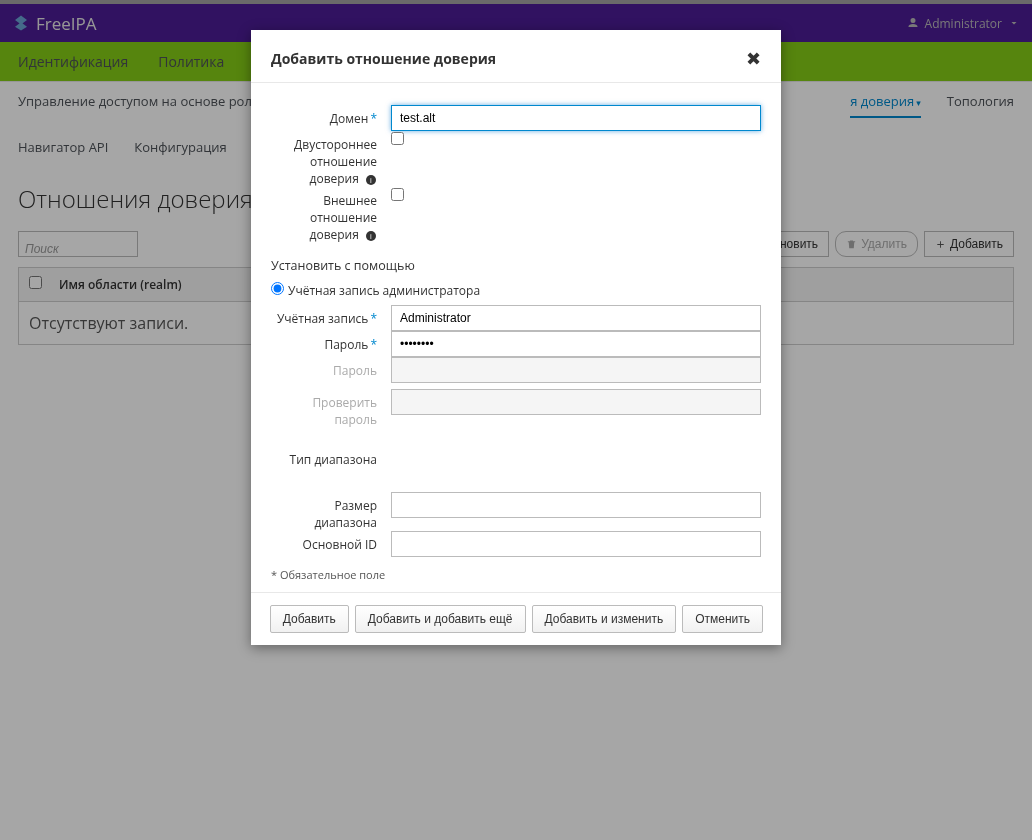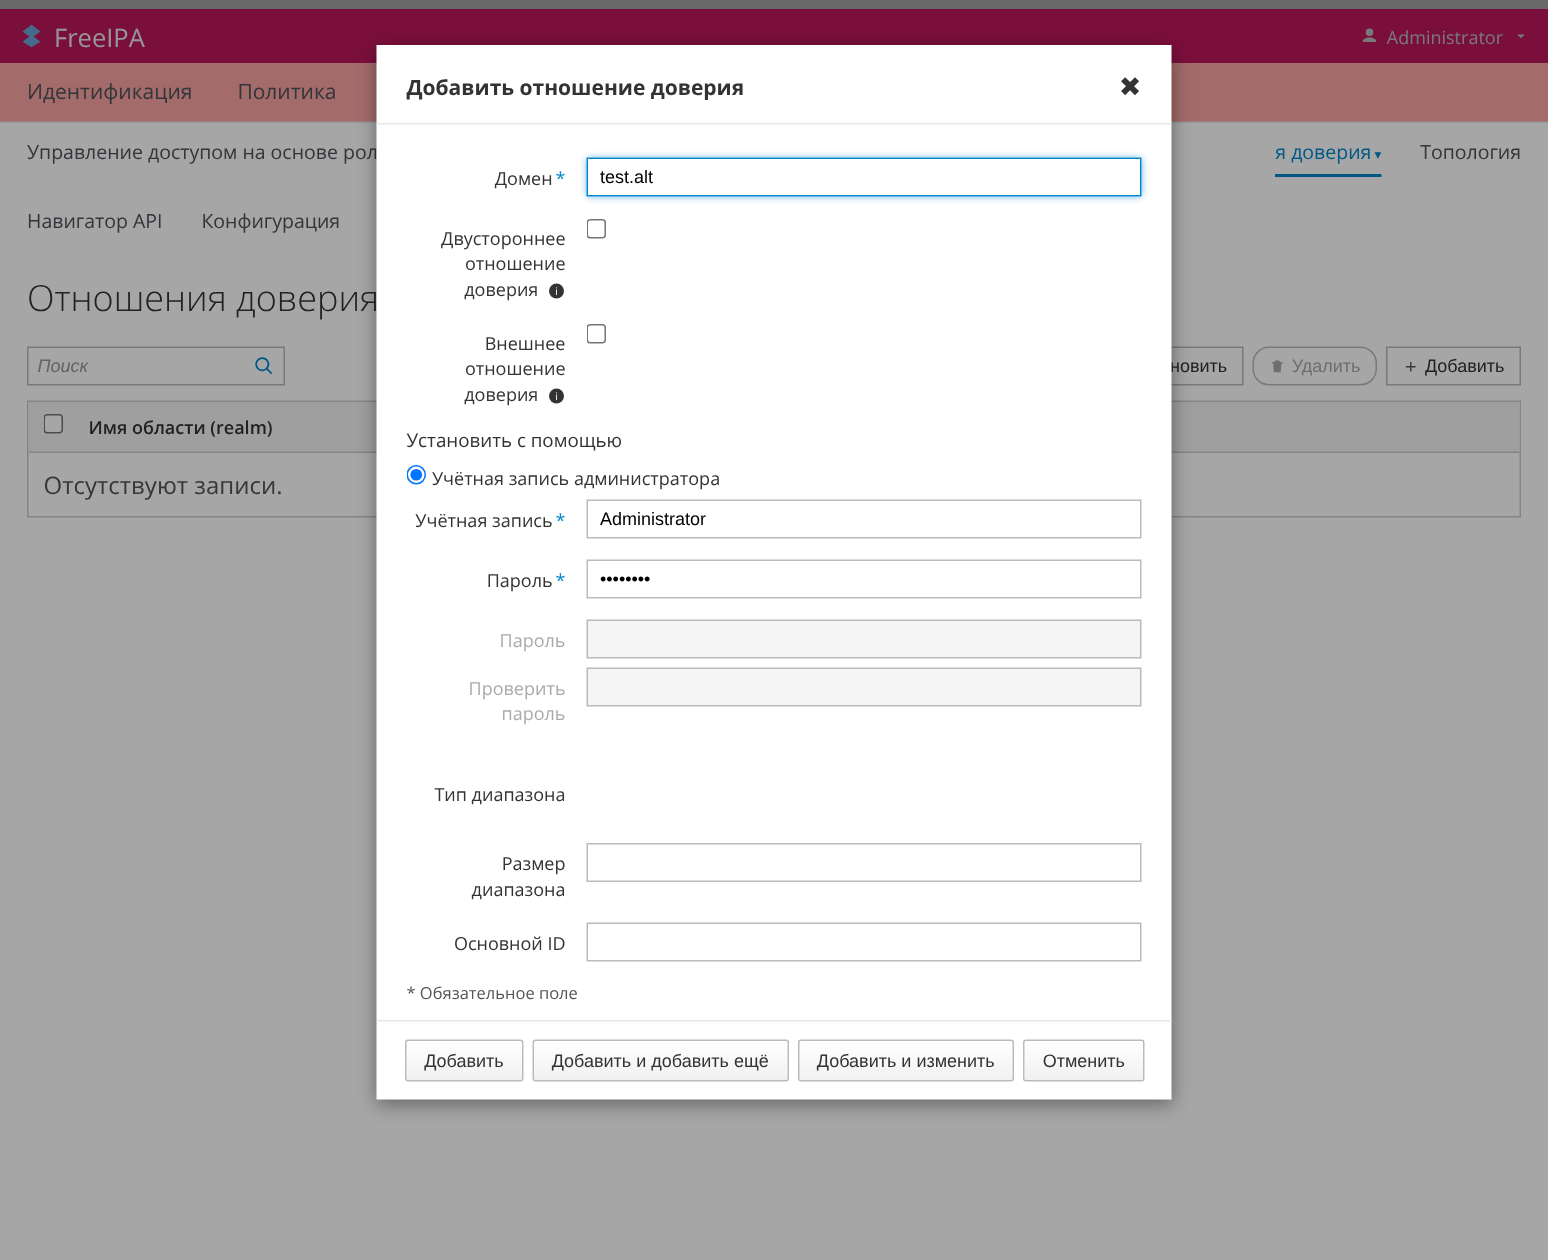--- a/index.html
+++ b/index.html
@@ -8,56 +8,56 @@
   font-size: 13px;
   color: #333;
   background: #fff;
   width: 1032px;
   height: 840px;
   overflow: hidden;
   position: relative;
 }
 .topbar {
   height: 42px;
-  background: #be185d;
-  border-top: 6px solid #a3a3a3;
+  background: #4c1d95;
+  border-top: 4px solid #a3a3a3;
   display: flex;
   align-items: center;
   padding: 0 12px;
   color: #ccc;
   justify-content: space-between;
 }
 .brand { display: flex; align-items: center; gap: 6px; }
 .brand-text { font-size: 17px; font-weight: 400; color: #e7e7e7; }
 .brand svg { width: 18px; height: 18px; }
 .user-menu { font-size: 12px; color: #bbb; display: flex; align-items: center; gap: 6px; cursor: pointer; }
 .user-menu svg { width: 12px; height: 12px; fill: #bbb; }
 
-.nav1 { display: flex; gap: 30px; padding: 10px 18px 10px 18px; background: #fca5a5; border-bottom: 1px solid #e6e6e6; }
+.nav1 { display: flex; gap: 30px; padding: 10px 18px 10px 18px; background: #84cc16; border-bottom: 1px solid #e6e6e6; }
 .nav1-item { color: #4d5258; font-size: 14px; cursor: pointer; }
 
 .subnav {
   display: flex; gap: 26px; padding: 10px 18px; background: #fff; font-size: 13px;
 }
 .subnav .sub-item { color: #4d5258; cursor: pointer; }
 .subnav .sub-item.active { color: #0088ce; border-bottom: 2px solid #0088ce; padding-bottom: 6px; }
 .subnav .caret { font-size: 9px; margin-left: 2px; }
 
 .nav2 { display: flex; gap: 26px; padding: 10px 18px 14px 18px; font-size: 13px; color: #4d5258; align-items: center; }
 .nav2-item { cursor: pointer; }
 
 .page {
   padding: 12px 18px;
 }
 .page-title { font-size: 24px; font-weight: 300; color: #333; margin-bottom: 16px; }
 
 .toolbar { display: flex; align-items: center; justify-content: space-between; gap: 6px; }
 .searchbox {
-  display: flex; align-items: center;
-  width: 172px; border: 1px solid #bbb; height: 26px; padding: 0 6px;
+  display: flex; align-items: flex-end;
+  width: 120px; border: 1px solid #bbb; height: 26px; padding: 0 6px;
   justify-content: space-between;
 }
 .searchbox input { border: 0; font-size: 12px; width: 110px; outline: none; }
 .searchbox input::placeholder { font-style: italic; color: #999; }
 .searchbox svg { width: 14px; height: 14px; fill: #0088ce; }
 
 .btns { display: flex; gap: 6px; }
 .btn {
   height: 26px; border: 1px solid #bbb; background: #fff; padding: 0 10px;
   font-size: 12px; color: #333; display: inline-flex; align-items: center; gap: 4px; cursor: pointer;
@@ -86,21 +86,21 @@
   display: flex; flex-direction: column;
 }
 .modal-header {
   padding: 16px 20px 12px 20px; border-bottom: 1px solid #e8e8e8;
   display: flex; justify-content: space-between; align-items: center;
 }
 .modal-title { font-size: 14px; font-weight: 700; color: #333; }
 .modal-close { cursor: pointer; font-size: 18px; color: #333; }
 .modal-body { padding: 22px 20px 10px 20px; }
 
-.form-row { display: flex; align-items: flex-start; margin-bottom: 14px; }
+.form-row { display: flex; align-items: flex-start; }
 .form-row.tight { margin-bottom: 6px; }
 .form-label {
   width: 120px; text-align: right; padding-right: 14px; padding-top: 5px;
   font-size: 12px; color: #333;
 }
 .form-label.muted { color: #aaa; }
 .req { color: #0088ce; margin-left: 2px; }
 .info-icon { display:inline-flex; vertical-align: middle; margin-left: 3px;}
 .info-icon svg { width: 12px; height: 12px; fill: #333; }
 .form-control { flex: 1; }

